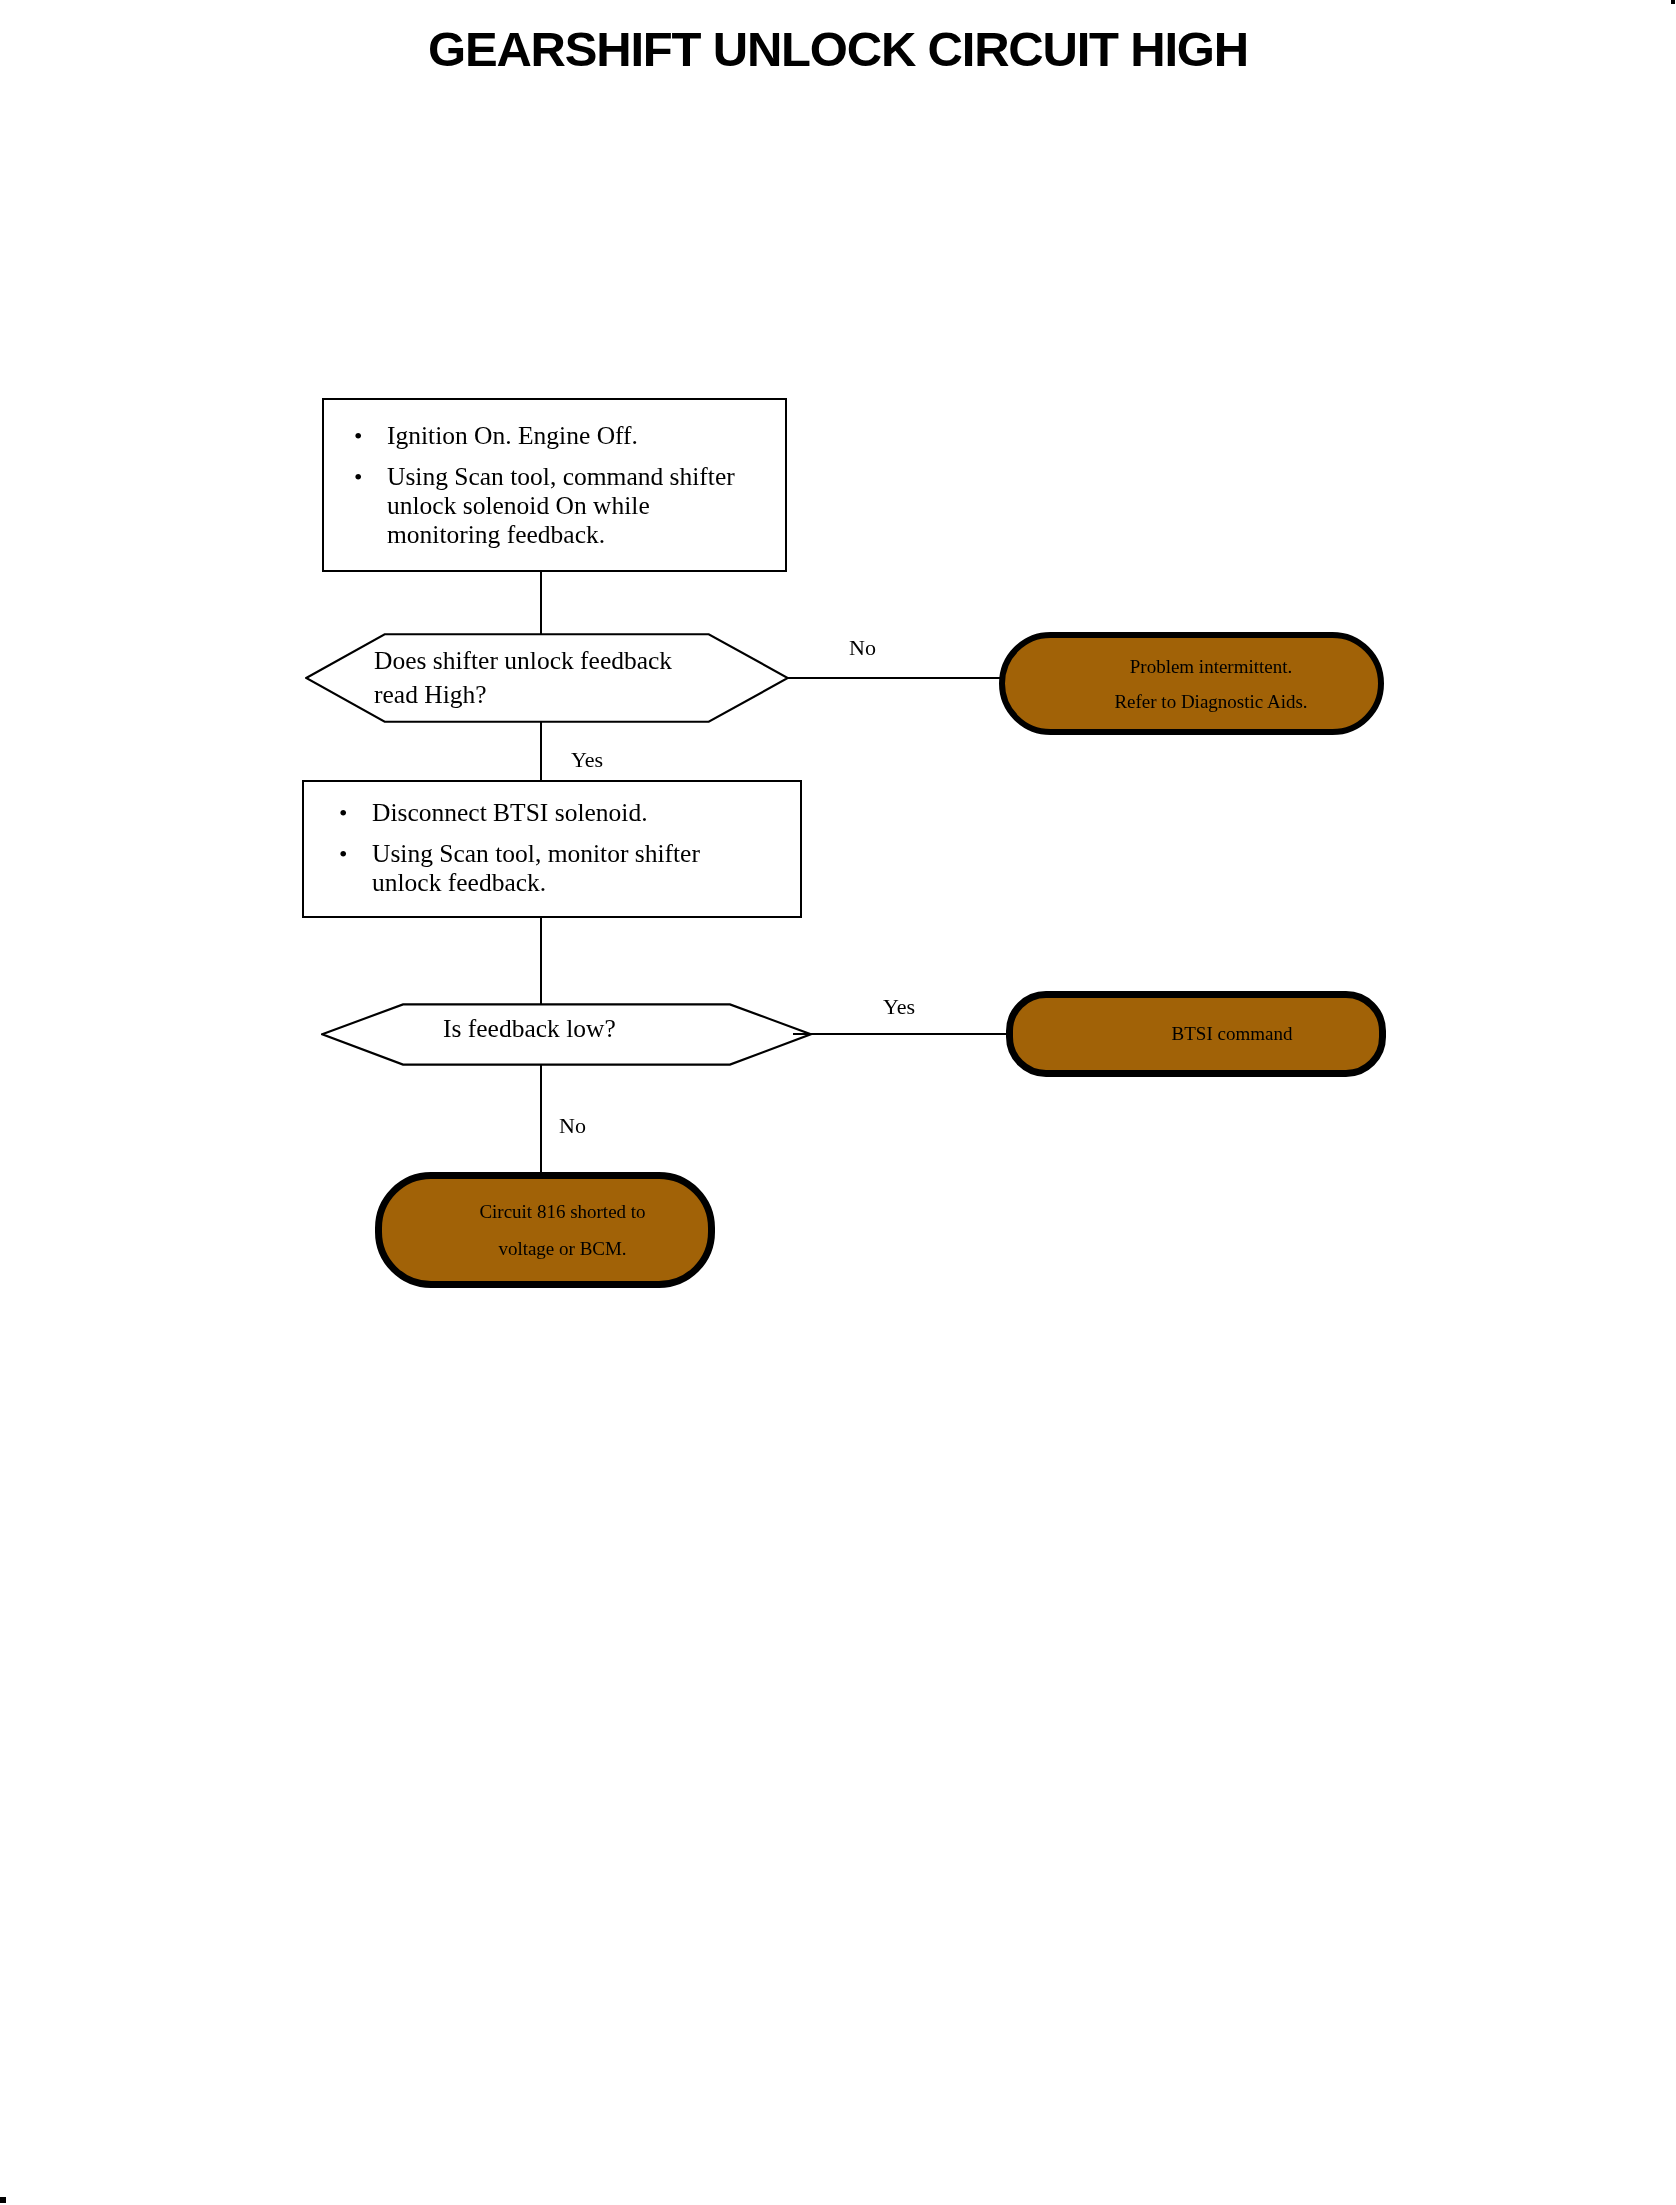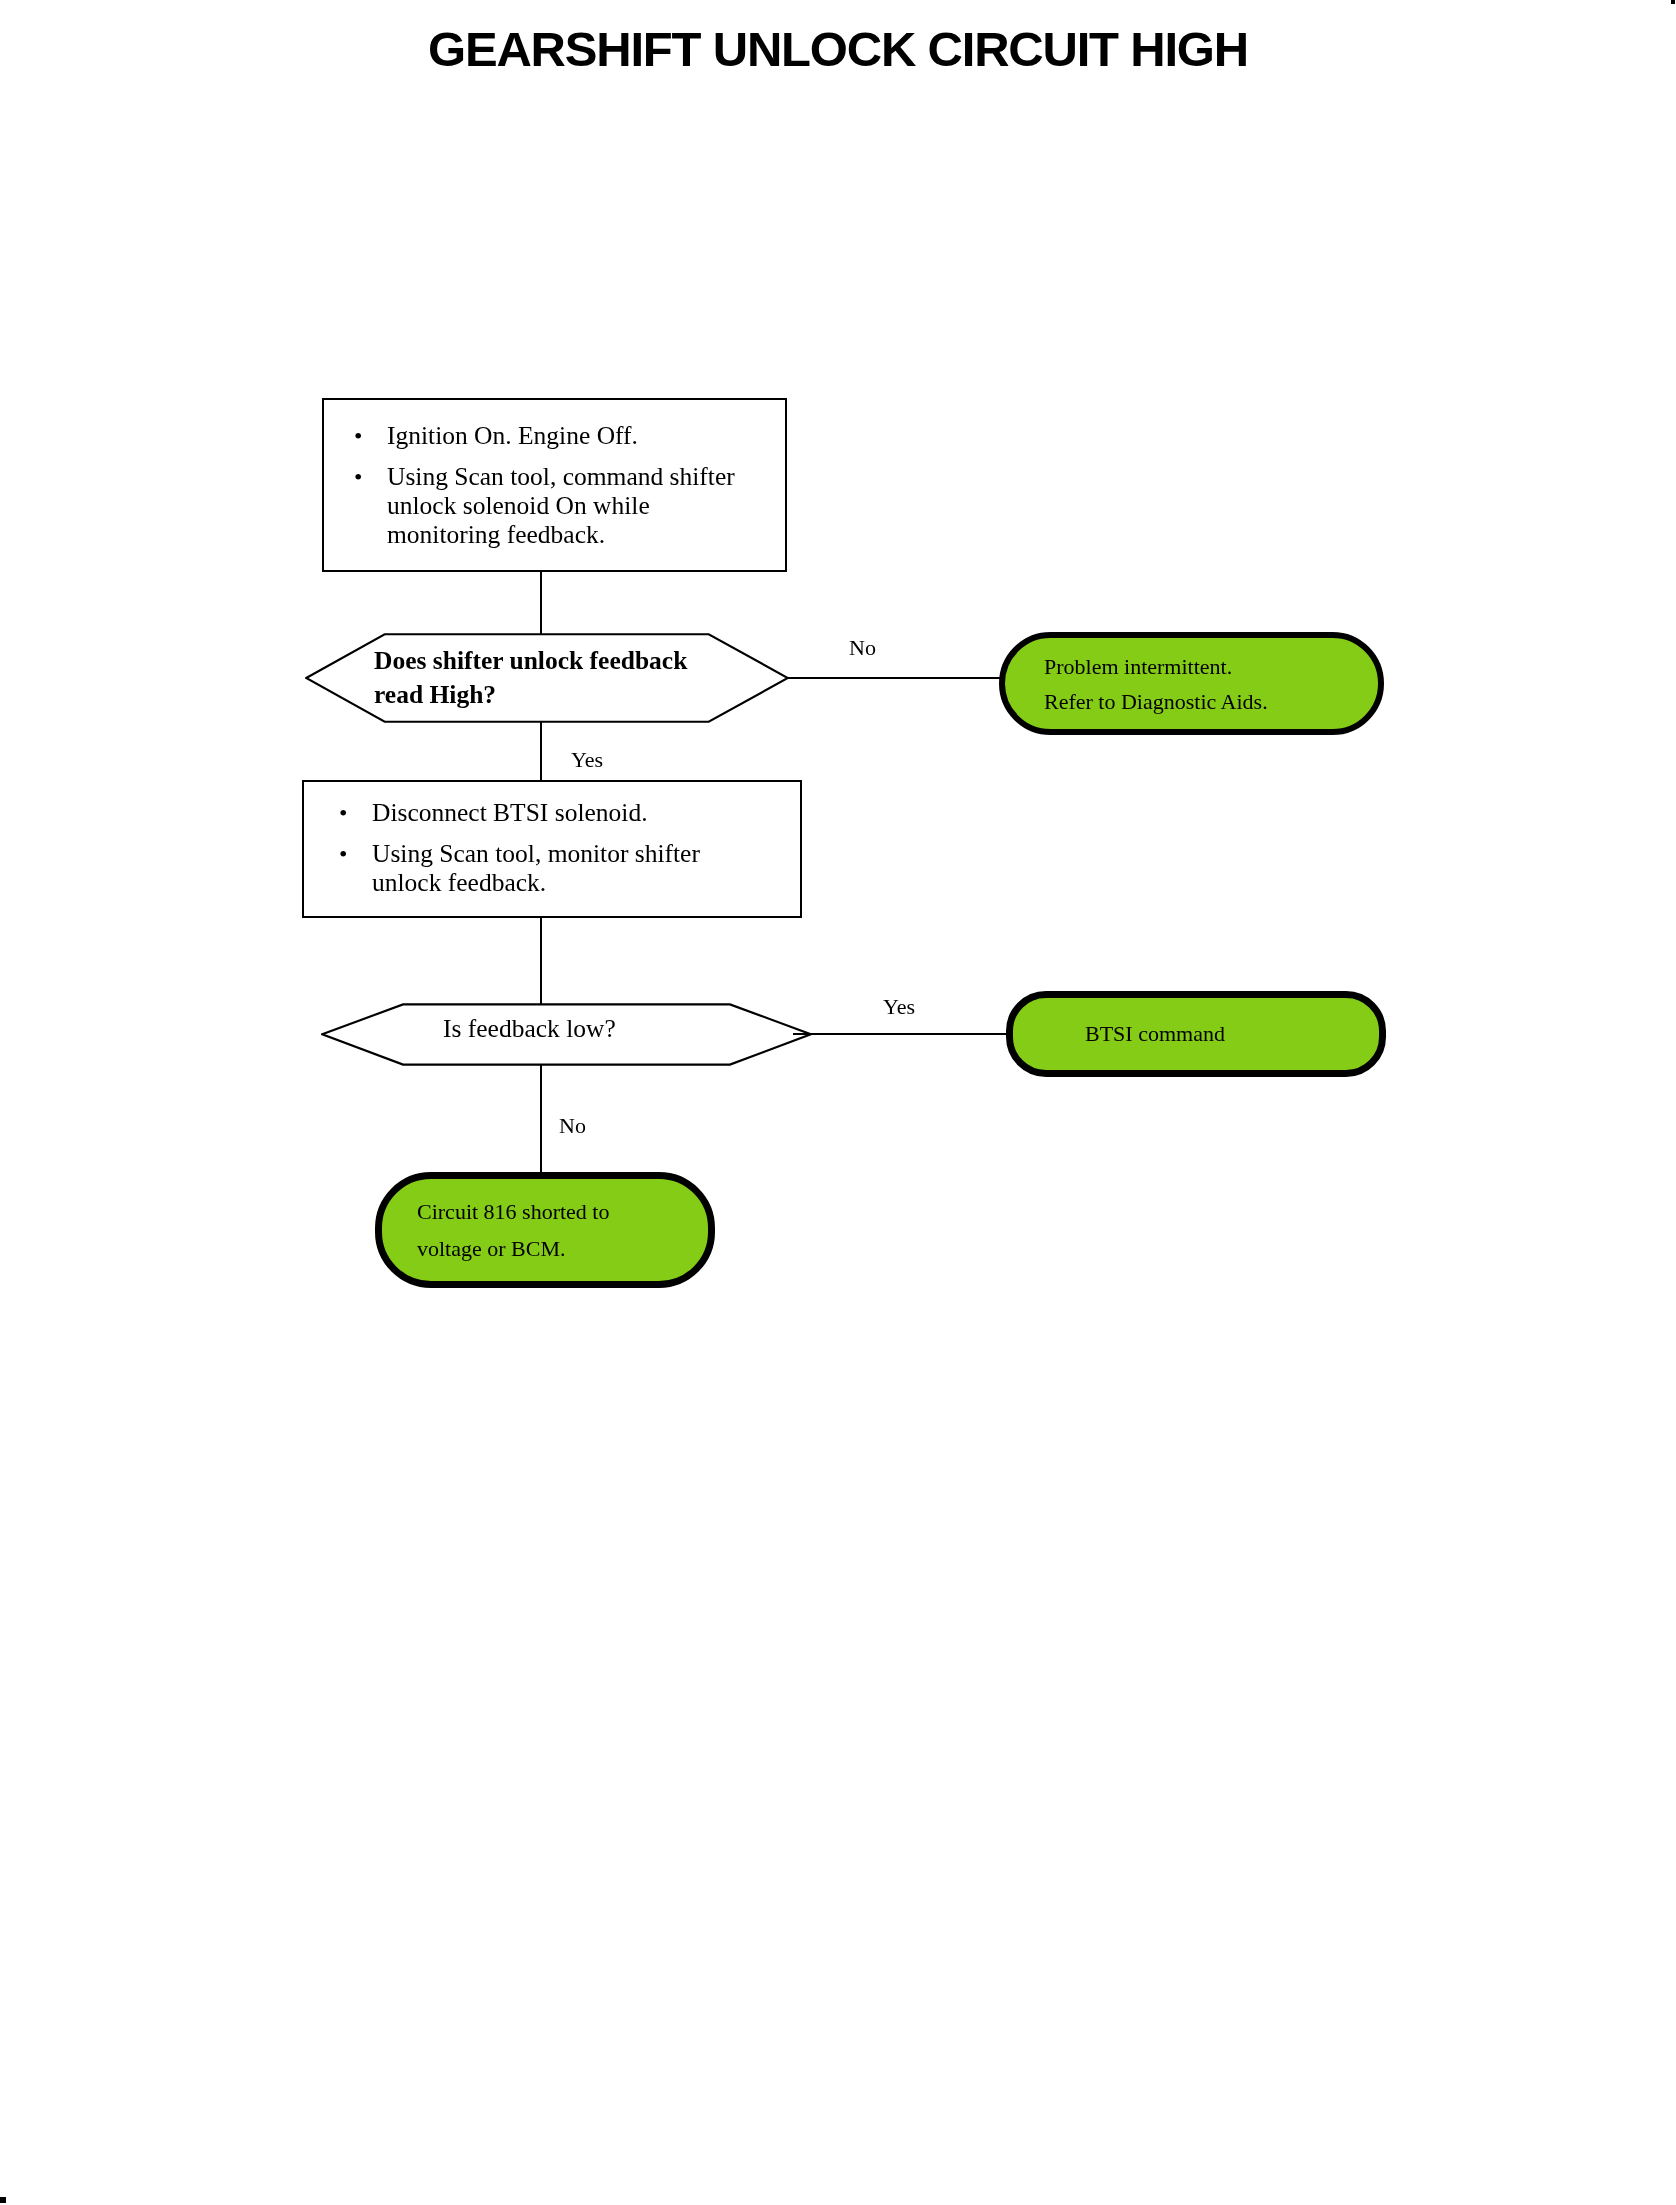--- a/index.html
+++ b/index.html
@@ -44,30 +44,31 @@
     white-space: pre-line;
   }
   .hex { position: absolute; }
   .hex svg { position: absolute; left: 0; top: 0; display: block; }
   .hex-text {
     position: absolute; left: 0; top: 0; right: 0; bottom: 0;
     display: flex; flex-direction: column; justify-content: center;
     font-size: 25.5px; line-height: 34px; white-space: pre-line;
   }
   .hex1 { left: 305px; top: 633px; width: 484px; height: 90px; }
-  .hex1 .hex-text { padding-left: 69px; font-weight: bold; }
+  .hex1 .hex-text { padding-left: 69px; }
   .hex2 { left: 321px; top: 1003px; width: 491px; height: 51px; }
   .hex2 .hex-text { padding-left: 122px; line-height: 29px; }
   .stadium {
     position: absolute;
     box-sizing: border-box;
-    background: #84cc16;
+    background: #a16207;
     display: flex; flex-direction: column; justify-content: center;
-    font-size: 22px;
+    font-size: 19px;
     white-space: pre-line;
+    text-align: center;
   }
   .stadium1 {
     left: 999px; top: 632px; width: 385px; height: 103px;
     border: 6px solid #000; border-radius: 53px;
     padding-left: 39px; line-height: 35px;
   }
   .stadium2 {
     left: 1006px; top: 991px; width: 380px; height: 86px;
     border: 7.3px solid #000; border-radius: 40px;
     padding-left: 72px; line-height: 28px;

